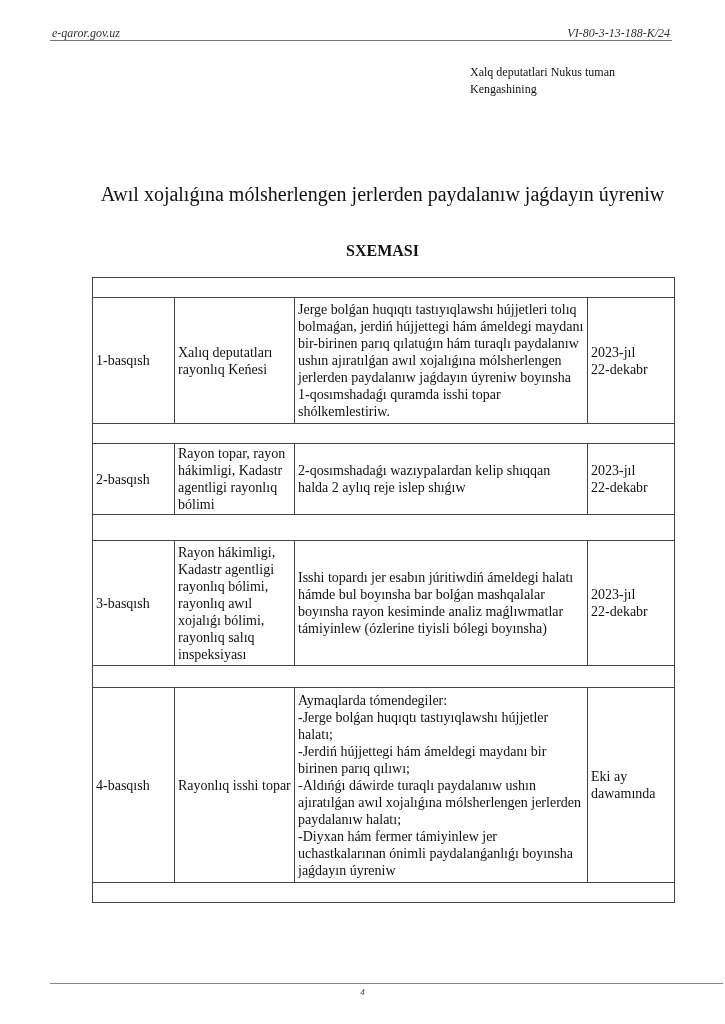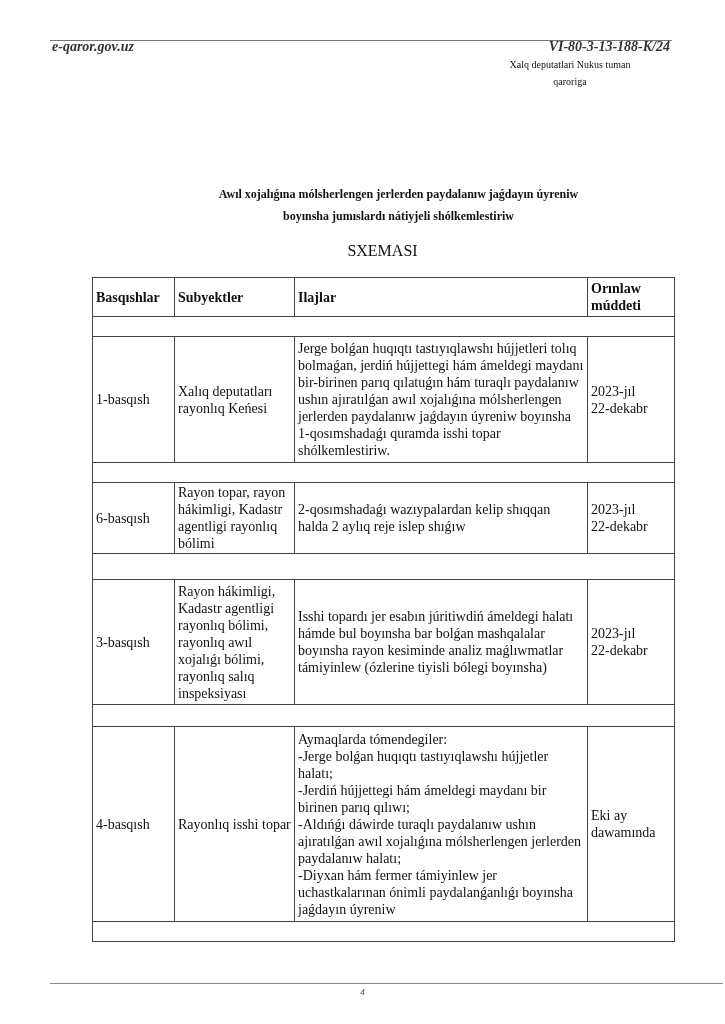--- a/index.html
+++ b/index.html
@@ -1,39 +1,39 @@
 <!DOCTYPE html>
 <html><head>
   <meta charset="utf-8">
   <style>
     html, body { margin: 0; padding: 0; background: #ffffff; }
     body {
       width: 725px; height: 1024px; position: relative; overflow: hidden;
       font-family: "Liberation Serif", serif; color: #111;
     }
     .hdr-left, .hdr-right {
-      position: absolute; top: 39px; font-size: 14px; font-style: italic; font-weight: bold; color: #333;
+      position: absolute; top: 26px; font-size: 12px; font-style: italic; font-weight: normal; color: #333;
     }
     .hdr-left { left: 52px; }
     .hdr-right { right: 55px; }
     .hdr-rule {
       position: absolute; left: 50px; right: 53px; top: 40px; height: 0;
       border-top: 1.5px solid #777;
     }
     .approval {
-      position: absolute; left: 470px; top: 56px; width: 200px;
-      text-align: center; font-size: 10px; line-height: 17px;
+      position: absolute; left: 470px; top: 64px; width: 200px;
+      text-align: left; font-size: 12px; line-height: 17px;
     }
     .title {
-      position: absolute; left: 108px; width: 581px; top: 183px;
-      text-align: center; font-weight: bold; font-size: 12px; line-height: 22px;
+      position: absolute; left: 92px; width: 581px; top: 183px;
+      text-align: center; font-weight: normal; font-size: 20px; line-height: 22px;
     }
     .subtitle {
       position: absolute; left: 92px; width: 581px; top: 242px;
-      text-align: center; font-weight: normal; font-size: 16px;
+      text-align: center; font-weight: bold; font-size: 16px;
     }
     table.schema {
       position: absolute; left: 92px; top: 277px; width: 582px;
       border-collapse: collapse; table-layout: fixed; font-size: 14px; line-height: 17px;
     }
     table.schema td, table.schema th {
       border: 1px solid #444; padding: 1px 3px; vertical-align: middle; text-align: left;
     }
     table.schema th { font-weight: bold; height: 36px; }
     tr.blank td { height: 17px; }
@@ -48,65 +48,55 @@
   </style>
 </head>
 <body>
 
 <div class="hdr-left">e-qaror.gov.uz</div>
 <div class="hdr-right">VI-80-3-13-188-K/24</div>
 <div class="hdr-rule"></div>
 
 <div class="approval">
   <div>Xalq deputatlari Nukus tuman</div>
-  <div>qaroriga</div>
+  <div>Kengashining</div>
 </div>
 
 <div class="title">
   <div>Awıl xojalıǵına mólsherlengen jerlerden paydalanıw jaǵdayın úyreniw</div>
-  <div>boyınsha jumıslardı nátiyjeli shólkemlestiriw</div>
 </div>
 <div class="subtitle">SXEMASI</div>
 
 <table class="schema">
   <colgroup>
     <col style="width:82px">
     <col style="width:120px">
     <col style="width:293px">
     <col style="width:87px">
   </colgroup>
   <tbody>
-      <tr>
-    <th>Basqıshlar</th>
-    <th>Subyektler</th>
-    <th>Ilajlar</th>
-    <th>
-      <div>Orınlaw</div>
-      <div>múddeti</div>
-    </th>
-  </tr>
   <tr class="blank">
         <td colspan="4"></td>
       </tr>
 
   <tr style="height:126px">
     <td>1-basqısh</td>
     <td>Xalıq deputatları rayonlıq Keńesi</td>
     <td>Jerge bolǵan huqıqtı tastıyıqlawshı hújjetleri tolıq bolmaǵan, jerdiń hújjettegi hám ámeldegi maydanı bir-birinen parıq qılatuǵın hám turaqlı paydalanıw ushın ajıratılǵan awıl xojalıǵına mólsherlengen jerlerden paydalanıw jaǵdayın úyreniw boyınsha 1-qosımshadaǵı quramda isshi topar shólkemlestiriw.</td>
     <td>
       <div>2023-jıl</div>
       <div>22-dekabr</div>
     </td>
   </tr>
   <tr class="blank">
         <td colspan="4"></td>
       </tr>
 
   <tr style="height:67px">
-    <td>6-basqısh</td>
+    <td>2-basqısh</td>
     <td>Rayon topar, rayon hákimligi, Kadastr agentligi rayonlıq bólimi</td>
     <td>2-qosımshadaǵı wazıypalardan kelip shıqqan halda 2 aylıq reje islep shıǵıw</td>
     <td>
       <div>2023-jıl</div>
       <div>22-dekabr</div>
     </td>
   </tr>
   <tr class="blank">
         <td colspan="4" style="height:23px"></td>
       </tr>

